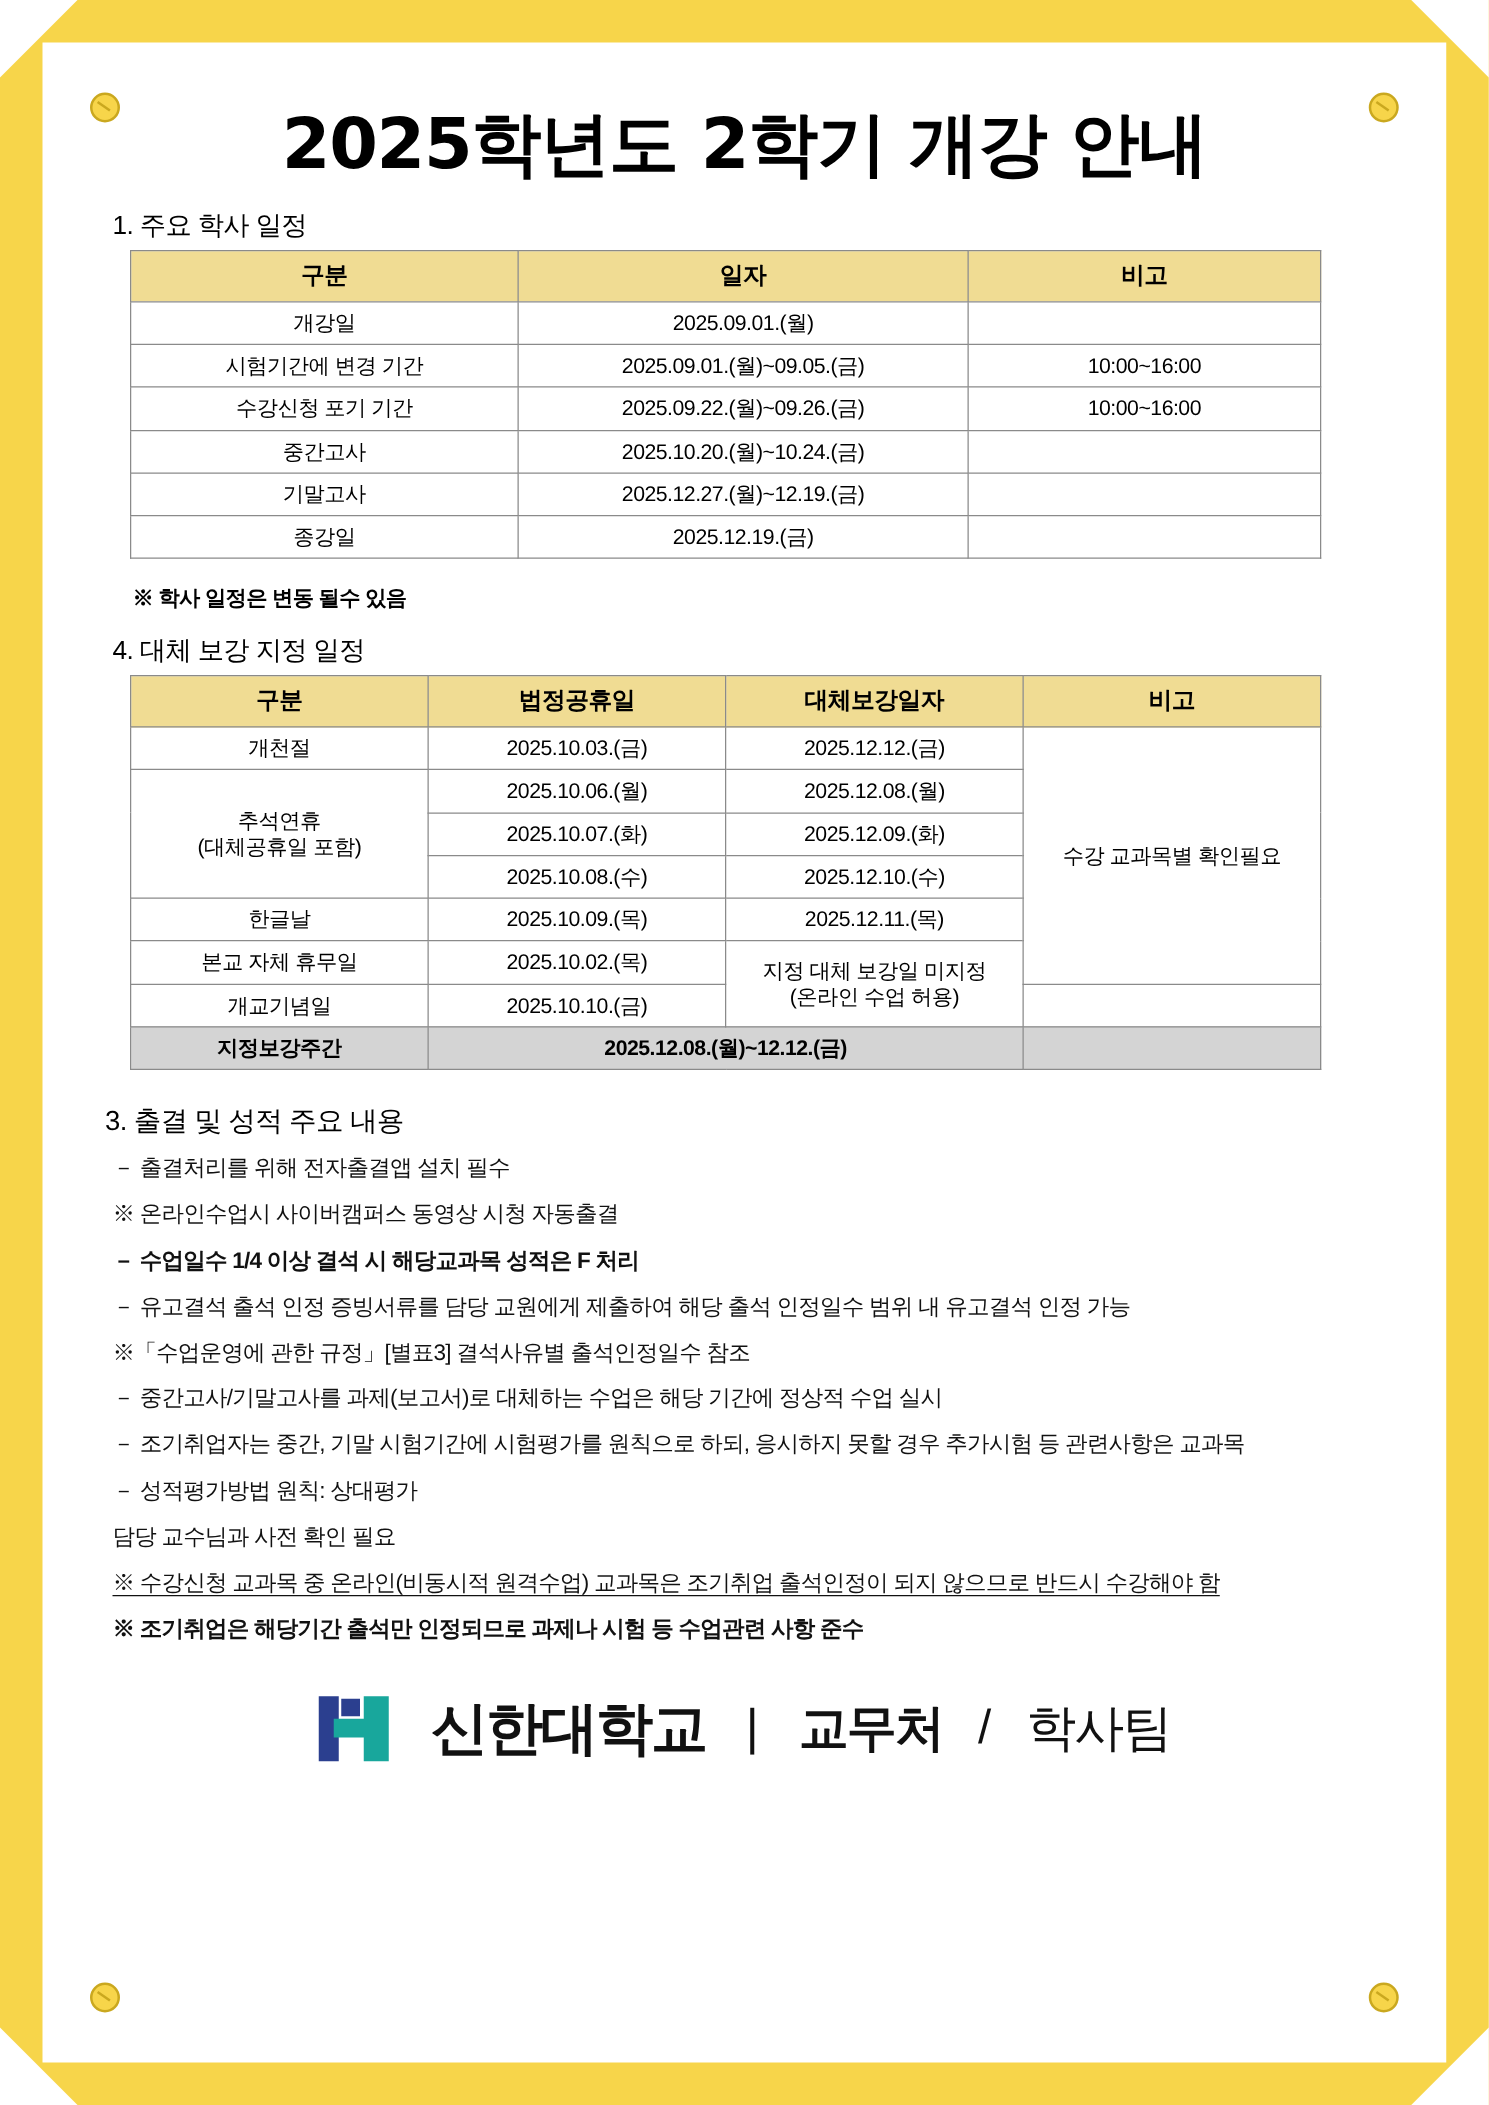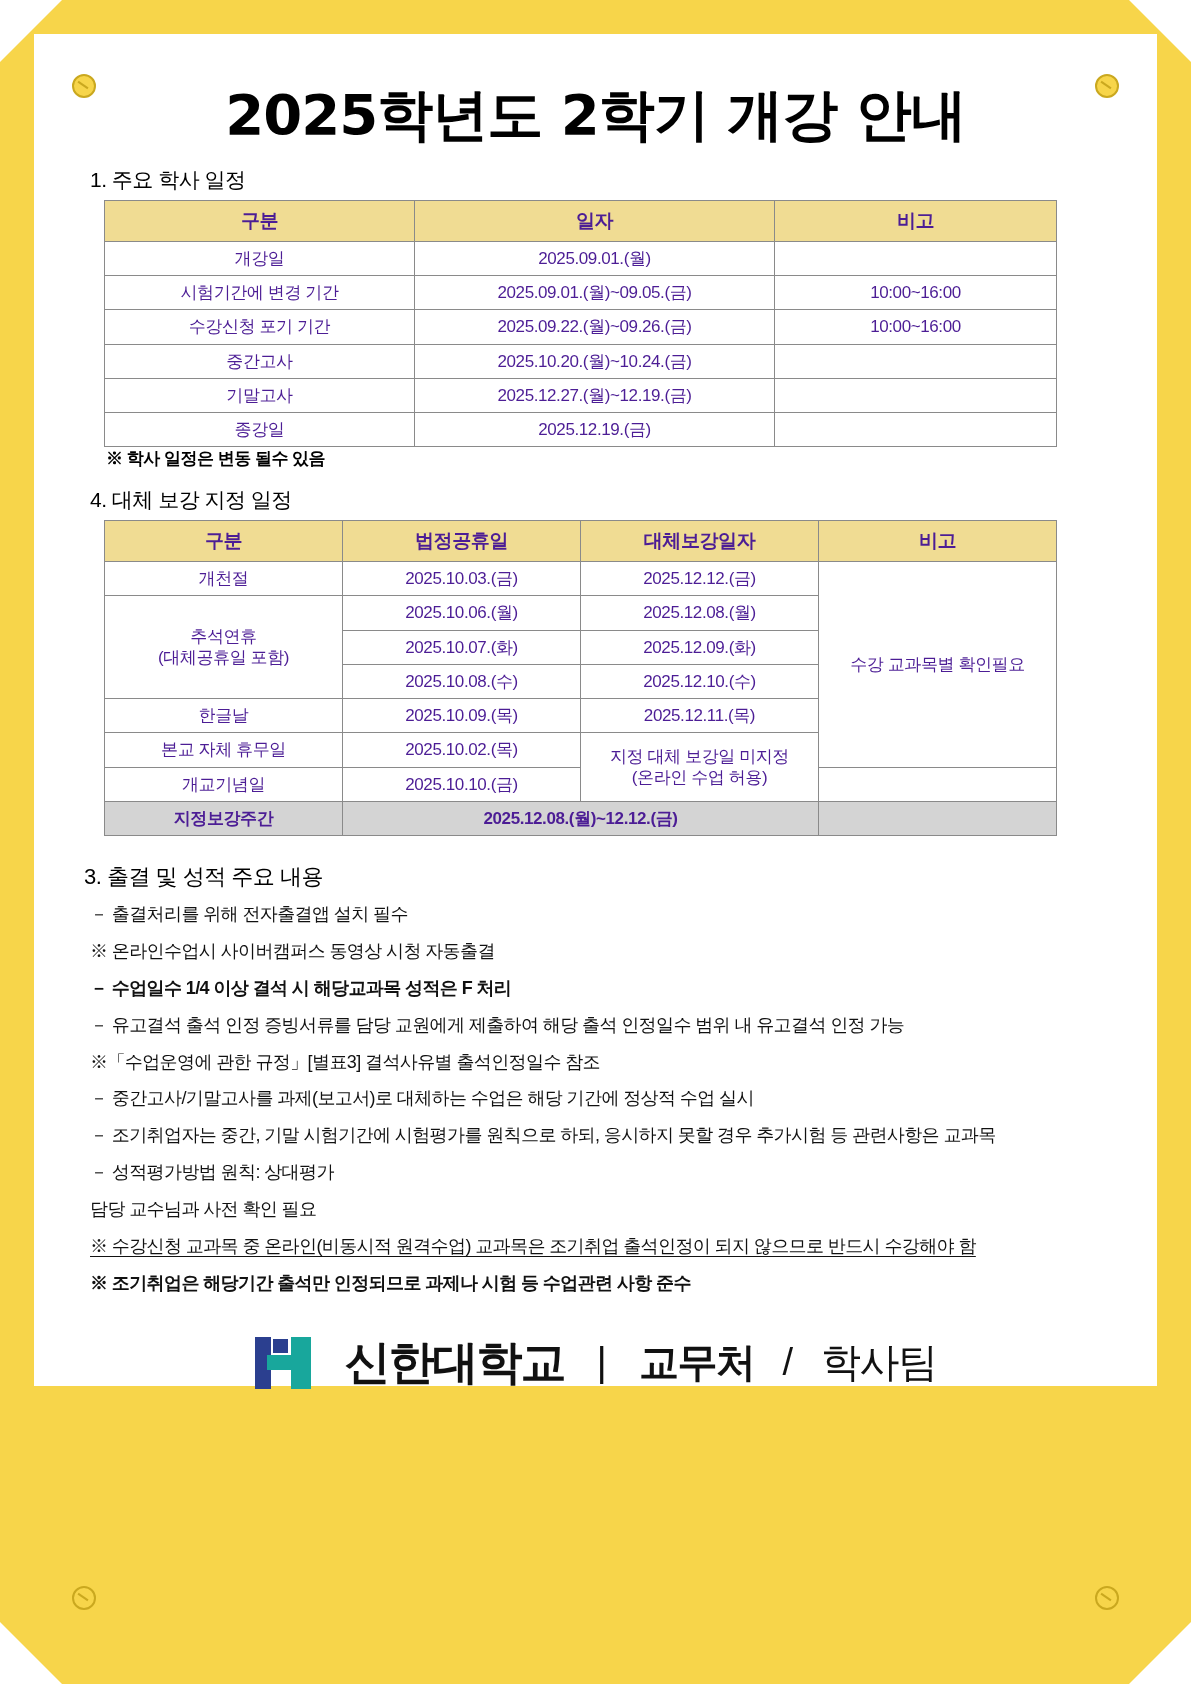--- a/index.html
+++ b/index.html
@@ -24,21 +24,21 @@
   .corner.tl { top: 0; left: 0; border-top: 62px solid #ffffff; border-right: 62px solid transparent; }
   .corner.tr { top: 0; right: 0; border-top: 62px solid #ffffff; border-left: 62px solid transparent; }
   .corner.bl { bottom: 0; left: 0; border-bottom: 62px solid #ffffff; border-right: 62px solid transparent; }
   .corner.br { bottom: 0; right: 0; border-bottom: 62px solid #ffffff; border-left: 62px solid transparent; }
 
   .page {
     position: absolute;
     left: 34px;
     top: 34px;
     width: 1123px;
-    height: 1352px;
+    height: 1616px;
     background: #ffffff;
     box-sizing: border-box;
     z-index: 2;
   }
   .screw {
     position: absolute;
     width: 20px;
     height: 20px;
     border-radius: 50%;
     background: #f7d54a;
@@ -88,35 +88,35 @@
     border-collapse: collapse;
     width: 952px;
     margin-left: 20px;
     table-layout: fixed;
   }
   table td, table th {
     border: 1px solid #8a8a8a;
     font-size: 17px;
     text-align: center;
     padding: 6px 4px;
-    color: #4c1d95;
+    color: #000000;
     letter-spacing: -0.4px;
     font-weight: normal;
     line-height: 1.25;
   }
   table th {
     background: #f0dc93;
     font-weight: bold;
     font-size: 19px;
     padding: 8px 4px;
   }
   .note {
     font-size: 17px;
     font-weight: bold;
-    margin: 0 0 0 22px;
+    margin: 20px 0 0 22px;
     letter-spacing: -0.5px;
   }
   .gray-row td {
     background: #d4d4d4;
     font-weight: bold;
   }
 
   ul.bullets {
     list-style: none;
     margin: 6px 0 0 0;

